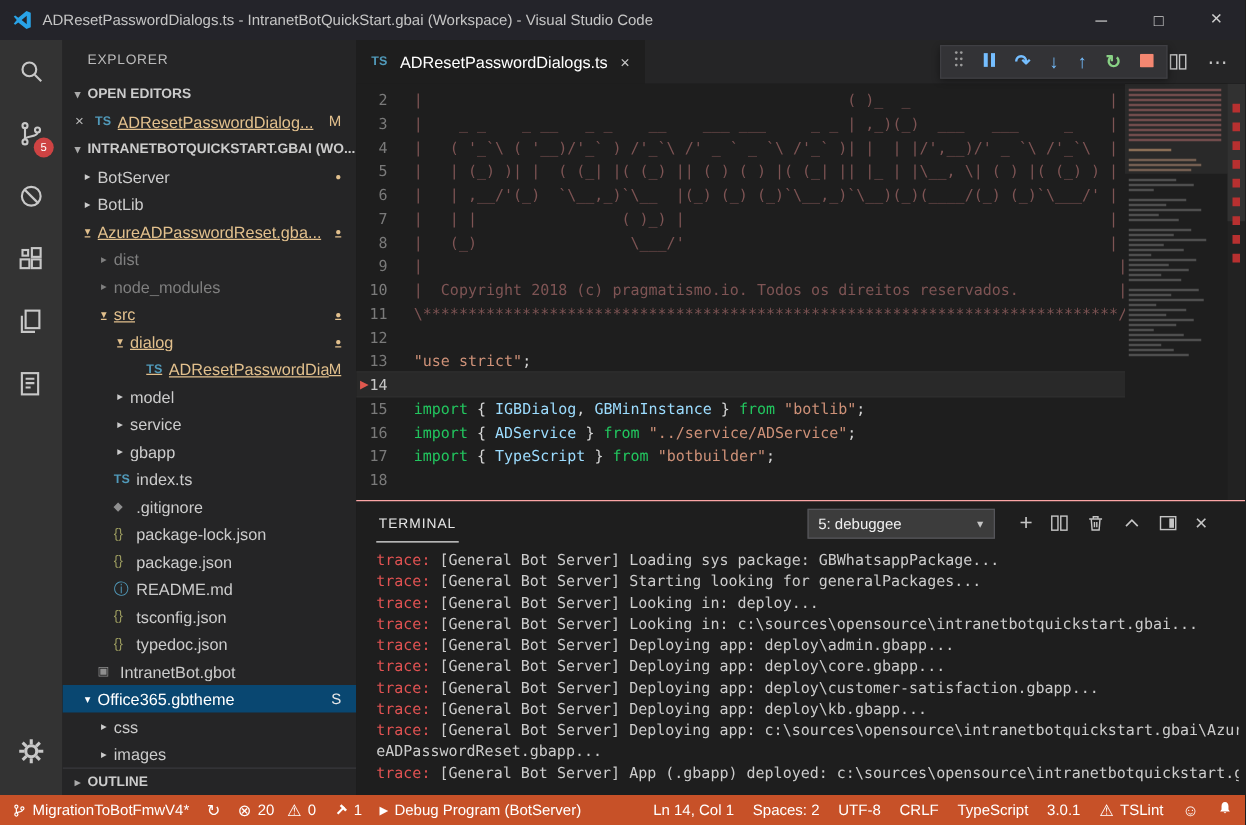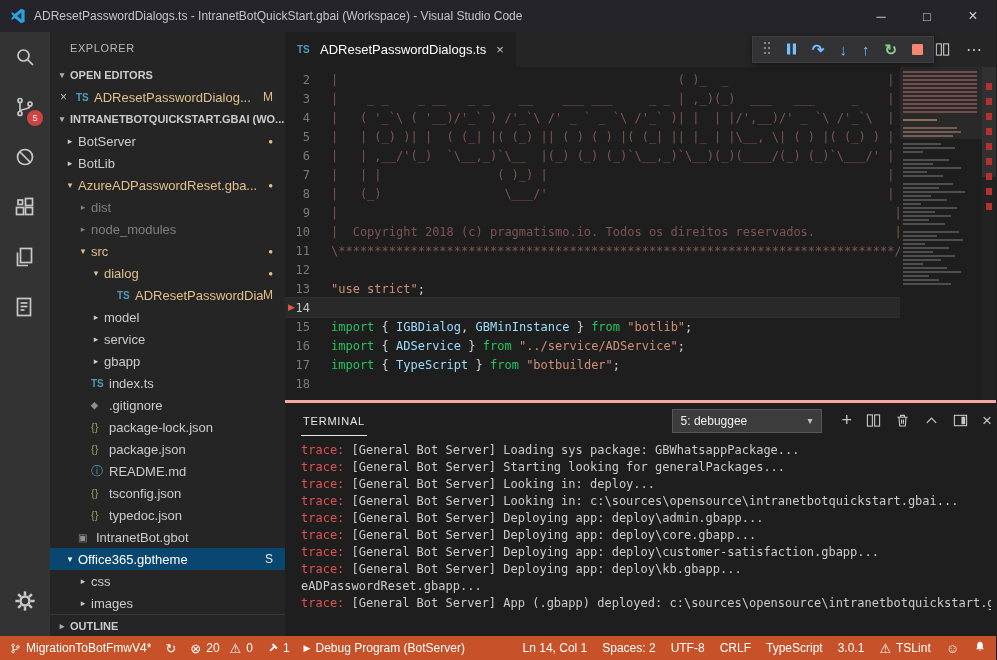--- a/index.html
+++ b/index.html
@@ -39,21 +39,21 @@
   .ficon-json { color:#9B9B5F; font-size:11px; font-weight:normal; }
   .ficon-info { color:#519ABA; font-size:12px; font-weight:normal; }
   .ficon-diamond { color:#8F8F8F; font-size:9px; }
   .ficon-file { color:#8F8F8F; font-size:10px; font-weight:normal; }
 
   .tree { overflow:hidden; }
   .tree-row { height:22px; display:flex; align-items:center; font-size:13px; white-space:nowrap; cursor:pointer; }
   .tree-row .twistie { width:16px; flex:0 0 16px; text-align:center; font-size:9px; }
   .tlabel { overflow:hidden; white-space:nowrap; }
   .c-normal { color:#CCCCCC; }
-  .c-modified { color:#E2C08D; }
+  .c-modified { color:#E2C08D;text-decoration:underline; }
   .c-ignored { color:#7F7F7F; }
   .tree-row.selected { background:#094771; color:#FFFFFF; }
   .dot { margin-left:auto; padding-right:12px; font-size:8px; color:#E2C08D; }
   .gitbadge { margin-left:auto; padding-right:12px; font-size:12px; color:#E2C08D; }
   .tree-row.selected .gitbadge { color:#E8E8E8; }
   .badge-m { color:#E2C08D; font-size:12px; margin-left:auto; padding-right:12px; }
 
   
   .main { position:absolute; top:32px; bottom:24px; left:285px; right:0; }
   .tabbar { position:absolute; top:0; left:0; right:0; height:35px; background:#252526; display:flex; }
@@ -85,25 +85,25 @@
   .tk-id { color:#9CDCFE; } .tk-pl { color:#D4D4D4; }
 
   .minimap { position:absolute; top:0; bottom:0; right:14px; width:82px; background:#1E1E1E; padding-top:4px; }
   .mm-row { height:2px; margin:0 0 2px 3px; }
   .mm-slider { position:absolute; top:0; left:0; right:0; height:72px; background:rgba(150,150,150,0.10); }
   .scrollbar { position:absolute; top:0; bottom:0; right:0; width:14px; background:rgba(255,255,255,0.02); }
   .sb-slider { position:absolute; top:0; left:0; right:0; height:110px; background:rgba(121,121,121,0.18); }
   .ruler-mark { position:absolute; left:4px; width:6px; height:7px; background:#B73030; }
 
   
-  .panel { position:absolute; top:368px; left:0; right:0; bottom:0; background:#1E1E1E; border-top:3px solid #fca5a5; }
+  .panel { position:absolute; top:368px; left:0; right:0; bottom:0; background:#1E1E1E; border-top:1px solid #fca5a5; }
   .panel-header { height:35px; display:flex; align-items:center; padding-left:16px; }
   .panel-tab { font-size:11px; letter-spacing:.8px; color:#E7E7E7; border-bottom:1px solid #E7E7E7;
     padding:9px 2px 8px 2px; cursor:pointer; }
-  .panel-controls { margin-left:auto; display:flex; align-items:center; gap:14px; padding-right:4px; }
+  .panel-controls { margin-left:auto; display:flex; align-items:center; gap:14px; padding-right:30px; }
   .terminal-select { width:150px; height:24px; background:#3C3C3C; border:1px solid #55555A; color:#F0F0F0;
     font-size:12px; display:flex; align-items:center; justify-content:space-between; padding:0 8px; margin-right:6px; cursor:pointer; }
   .panel-body { position:absolute; top:40px; left:16px; right:5px; bottom:2px; overflow:hidden; }
   .trow { height:17px; font-family:"DejaVu Sans Mono", monospace; font-size:12px; white-space:pre; }
   .tpre { color:#E05252; }
   .tbody { color:#CCCCCC; }
 
   
   .statusbar { position:absolute; bottom:0; left:0; right:0; height:24px; background:#C75128; color:#FFFFFF;
     display:flex; align-items:center; font-size:12px; padding:0 10px; }
@@ -551,20 +551,21 @@
       </div>
       <div class="panel-body">
           <div class="trow"><span class="tpre">trace:</span><span class="tbody"> [General Bot Server] Loading sys package: GBWhatsappPackage...</span></div>
           <div class="trow"><span class="tpre">trace:</span><span class="tbody"> [General Bot Server] Starting looking for generalPackages...</span></div>
           <div class="trow"><span class="tpre">trace:</span><span class="tbody"> [General Bot Server] Looking in: deploy...</span></div>
           <div class="trow"><span class="tpre">trace:</span><span class="tbody"> [General Bot Server] Looking in: c:\sources\opensource\intranetbotquickstart.gbai...</span></div>
           <div class="trow"><span class="tpre">trace:</span><span class="tbody"> [General Bot Server] Deploying app: deploy\admin.gbapp...</span></div>
           <div class="trow"><span class="tpre">trace:</span><span class="tbody"> [General Bot Server] Deploying app: deploy\core.gbapp...</span></div>
           <div class="trow"><span class="tpre">trace:</span><span class="tbody"> [General Bot Server] Deploying app: deploy\customer-satisfaction.gbapp...</span></div>
           <div class="trow"><span class="tpre">trace:</span><span class="tbody"> [General Bot Server] Deploying app: deploy\kb.gbapp...</span></div>
+          <div class="trow"><span class="tpre">trace:</span><span class="tbody"> [General Bot Server] Deploying app: c:\sources\opensource\intranetbotquickstart.gbai\Azur</span></div>
           <div class="trow"><span class="tbody">eADPasswordReset.gbapp...</span></div>
           <div class="trow"><span class="tpre">trace:</span><span class="tbody"> [General Bot Server] App (.gbapp) deployed: c:\sources\opensource\intranetbotquickstart.g</span></div>
         </div>
     </div>
   </div>
 
   <div class="statusbar">
     <div class="sb-item">
       <svg width="11" height="13" viewBox="0 0 16 16">
           <g fill="none" stroke="#fff" stroke-width="1.4">

